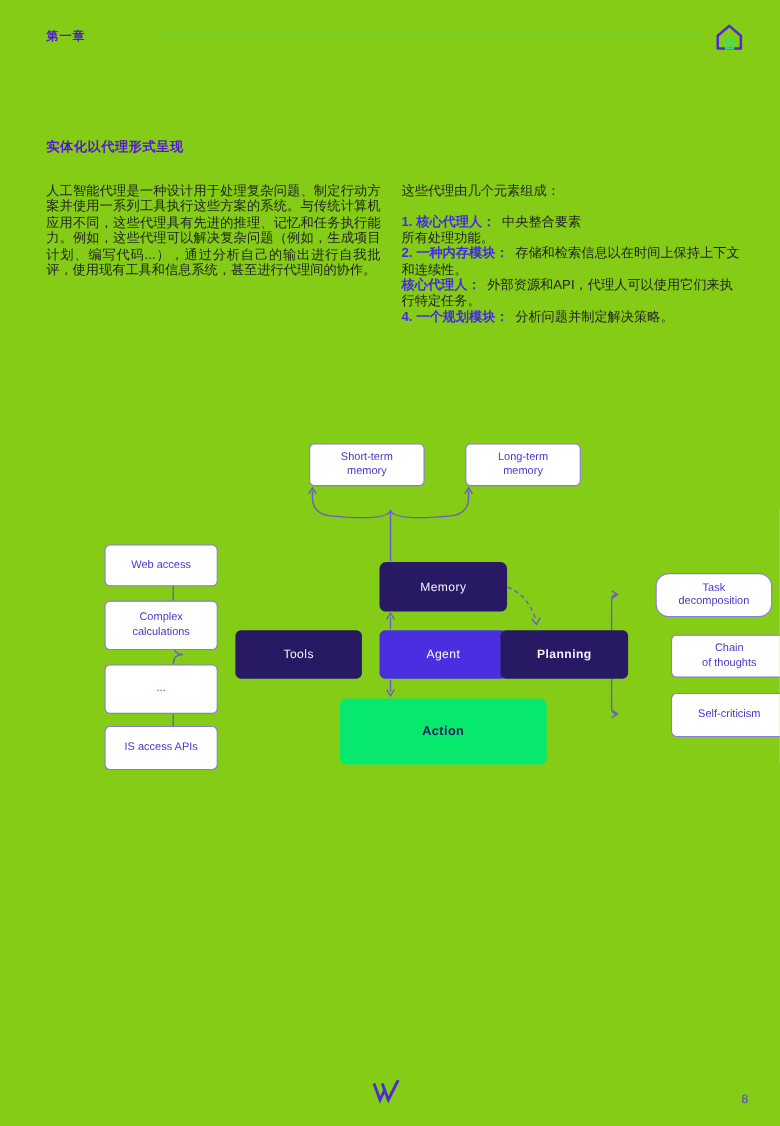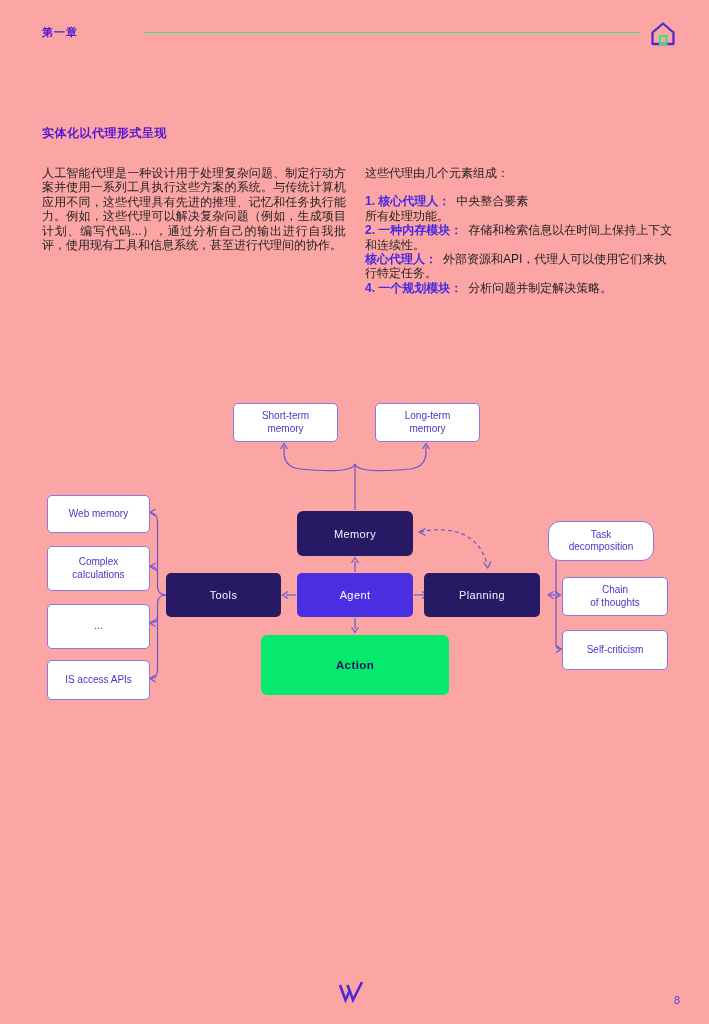--- a/index.html
+++ b/index.html
@@ -1,47 +1,47 @@
 <!DOCTYPE html>
 <html><head>
 <meta charset="utf-8">
 <style>
   html,body{margin:0;padding:0;background:#ffffff;}
   body{font-family:"Liberation Sans",sans-serif;}
-  .page{position:relative;width:709px;height:1024px;background:#fca5a5;overflow:hidden;}
+  .page{position:relative;width:709px;height:1024px;background:#84cc16;overflow:hidden;}
 
   
   .chapter{position:absolute;left:42px;top:25px;font-size:11px;font-weight:bold;color:#4f16d6;letter-spacing:1px;}
   .header-line{position:absolute;left:145px;top:32px;width:495px;border-top:1.5px solid #3be57e;}
   .home-wrap{position:absolute;left:648px;top:19px;width:30px;height:30px;cursor:pointer;}
 
   
   .title{position:absolute;left:42px;top:125px;font-size:12px;font-weight:bold;color:#5313d8;letter-spacing:.5px;}
 
   
   .col-left{position:absolute;left:42px;top:166px;width:304px;font-size:12px;line-height:14.4px;color:#1f1f1f;text-align:justify;white-space:pre-line;}
   .col-right{position:absolute;left:365px;top:166px;width:308px;font-size:12px;line-height:14.4px;color:#1f1f1f;}
   .elements{margin-top:14px;}
   .el-item{margin:0;}
   .el-lead{font-weight:bold;color:#4629e4;margin-right:6px;text-align:right;}
   .el-text{white-space:pre-line;}
 
   
   .connectors{position:absolute;left:0;top:0;width:709px;height:1024px;pointer-events:none;}
-  .node{position:absolute;display:flex;align-items:center;justify-content:center;text-align:center;border-radius:5px;white-space:pre-line;}
+  .node{position:absolute;display:flex;align-items:center;justify-content:center;text-align:center;border-radius:5px;white-space:pre-line;margin-left:48px;}
   .node.light{background:#ffffff;border:1px solid #8a79e0;color:#4a35c8;font-size:10px;line-height:12.5px;}
   .node.dark{background:#271963;color:#f4f2ff;font-size:11px;letter-spacing:.4px;}
   .node.accent{background:#4a2fe0;color:#ffffff;font-size:11px;letter-spacing:.4px;}
   .node.green{background:#07e96d;color:#1b1464;font-size:11.5px;font-weight:bold;letter-spacing:.4px;border-radius:6px;}
   .n-short{left:233px;top:403px;width:103px;height:37px;}
   .n-long{left:375px;top:403px;width:103px;height:37px;}
   .n-memory{left:297px;top:511px;width:116px;height:45px;border-radius:6px;}
   .n-tools{left:166px;top:573px;width:115px;height:44px;text-align:right;}
   .n-agent{left:297px;top:573px;width:116px;height:44px;}
-  .n-planning{left:424px;top:573px;width:116px;height:44px;}
+  .n-planning{left:407px;top:573px;width:116px;height:44px;font-weight:bold;}
   .n-action{left:261px;top:635px;width:188px;height:60px;}
   .n-web{left:47px;top:495px;width:101px;height:36px;}
   .n-complex{left:47px;top:546px;width:101px;height:43px;}
   .n-dots{left:47px;top:604px;width:101px;height:43px;}
   .n-apis{left:47px;top:660px;width:101px;height:38px;text-align:center;}
   .n-task{left:548px;top:521px;width:104px;height:38px;border-radius:12px;}
   .n-chain{left:562px;top:577px;width:104px;height:37px;}
   .n-self{left:562px;top:630px;width:104px;height:38px;}
 
   
@@ -123,21 +123,21 @@
 
   <div class="node light n-short">Short-term
 memory</div>
   <div class="node light n-long">Long-term
 memory</div>
   <div class="node dark n-memory">Memory</div>
   <div class="node dark n-tools">Tools</div>
   <div class="node accent n-agent">Agent</div>
   <div class="node dark n-planning">Planning</div>
   <div class="node green n-action">Action</div>
-  <div class="node light n-web">Web memory</div>
+  <div class="node light n-web">Web access</div>
   <div class="node light n-complex">Complex
 calculations</div>
   <div class="node light n-dots">...</div>
   <div class="node light n-apis">IS access APIs</div>
   <div class="node light n-task">Task
 decomposition</div>
   <div class="node light n-self">Self-criticism</div>
   <div class="node light n-chain">Chain
 of thoughts</div>
 

